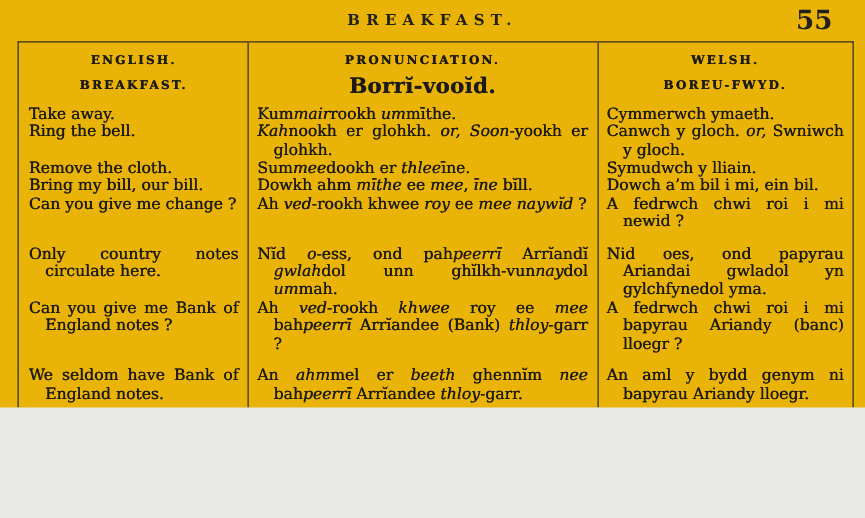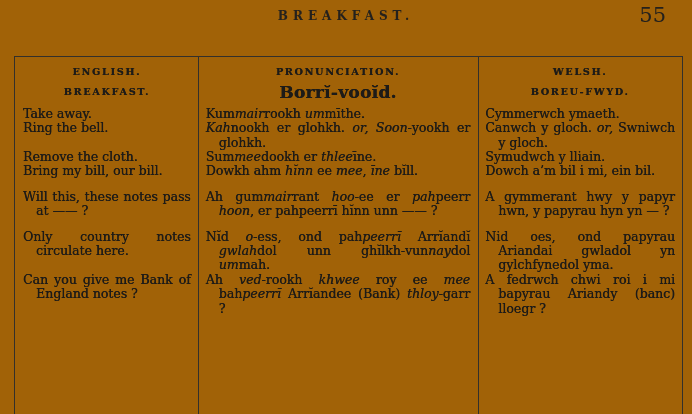--- a/index.html
+++ b/index.html
@@ -1,33 +1,33 @@
 <!DOCTYPE html>
 <html><head>
 <meta charset="utf-8">
 <style>
   html,body { margin:0; padding:0; }
   body { background:#e9e9e7; }
   .page {
-    position:relative; width:692px; height:414px;
-    background:#a16207; overflow:hidden;
+    position:relative; width:692px; height:326px;
+    background:#eab308; overflow:hidden;
     font-family:"DejaVu Serif","Liberation Serif",serif;
     color:#1d1b18;
   }
   .running-head {
     position:absolute; top:9px; left:0; width:100%;
     text-align:center; font-size:12px; font-weight:bold;
     letter-spacing:5px; color:#24211d;
   }
   .page-num {
     position:absolute; top:3px; right:26px;
-    font-size:21px; font-weight:400; color:#24211d;
+    font-size:21px; font-weight:700; color:#24211d;
   }
   .ptable {
-    position:absolute; left:14px; top:56px; width:669px; bottom:0;
+    position:absolute; left:14px; top:33px; width:669px; bottom:0;
     border:1.5px solid #33302b; border-bottom:none;
     box-sizing:border-box;
   }
   .vline { position:absolute; top:0; bottom:0; width:1.3px; background:#33302b; }
   .vline.v1 { left:183px; }
   .vline.v2 { left:463px; }
   .tbl { display:table; width:100%; table-layout:fixed; border-collapse:collapse; }
   .trow { display:table-row; }
   .tcell {
     display:table-cell; vertical-align:top;
@@ -103,35 +103,35 @@
     </div>
     <div class="tcell">
       <p class="phrase">Symudwch y lliain.</p>
     </div>
   </div>
         <div class="trow">
     <div class="tcell">
       <p class="phrase">Bring my bill, our bill.</p>
     </div>
     <div class="tcell">
-      <p class="phrase">Dowkh ahm <i>hĭnn</i> ee <i>mee</i>, <i>īne</i> bĭll.</p>
+      <p class="phrase">Dowkh ahm <i>mīthe</i> ee <i>mee</i>, <i>īne</i> bĭll.</p>
     </div>
     <div class="tcell">
       <p class="phrase">Dowch a’m bil i mi, ein bil.</p>
     </div>
   </div>
-        <div class="trow gap-row">
+        <div class="trow">
     <div class="tcell">
-      <p class="phrase">Will this, these notes pass at —— ?</p>
+      <p class="phrase">Can you give me change ?</p>
     </div>
     <div class="tcell">
-      <p class="phrase">Ah gum<i>mair</i>rant <i>hoo</i>-ee er <i>pah</i>peerr <i>hoon</i>, er pahpeerrī hĭnn unn —— ?</p>
+      <p class="phrase">Ah <i>ved</i>-rookh khwee <i>roy</i> ee <i>mee</i> <i>naywĭd</i> ?</p>
     </div>
     <div class="tcell">
-      <p class="phrase">A gymmerant hwy y papyr hwn, y papyrau hyn yn — ?</p>
+      <p class="phrase">A fedrwch chwi roi i mi newid ?</p>
     </div>
   </div>
         <div class="trow gap-row">
     <div class="tcell">
       <p class="phrase">Only country notes circulate here.</p>
     </div>
     <div class="tcell">
       <p class="phrase">Nĭd <i>o</i>-ess, ond pah<i>peerrī</i> Arrĭandĭ <i>gwlah</i>dol unn ghĭlkh-vun<i>nay</i>dol <i>um</i>mah.</p>
     </div>
     <div class="tcell">
@@ -142,18 +142,29 @@
     <div class="tcell">
       <p class="phrase">Can you give me Bank of England notes ?</p>
     </div>
     <div class="tcell">
       <p class="phrase">Ah <i>ved</i>-rookh <i>khwee</i> roy ee <i>mee</i> bah<i>peerrī</i> Arrĭandee (Bank) <i>thloy</i>-garr ?</p>
     </div>
     <div class="tcell">
       <p class="phrase">A fedrwch chwi roi i mi bapyrau Ariandy (banc) lloegr ?</p>
     </div>
   </div>
+        <div class="trow gap-row">
+    <div class="tcell">
+      <p class="phrase">We seldom have Bank of England notes.</p>
+    </div>
+    <div class="tcell">
+      <p class="phrase">An <i>ahm</i>mel er <i>beeth</i> ghennĭm <i>nee</i> bah<i>peerrī</i> Arrĭandee <i>thloy</i>-garr.</p>
+    </div>
+    <div class="tcell">
+      <p class="phrase">An aml y bydd genym ni bapyrau Ariandy lloegr.</p>
+    </div>
+  </div>
       </div>
     <div class="vline v1"></div>
     <div class="vline v2"></div>
   </div>
 
 </div>
 
 </body></html>

